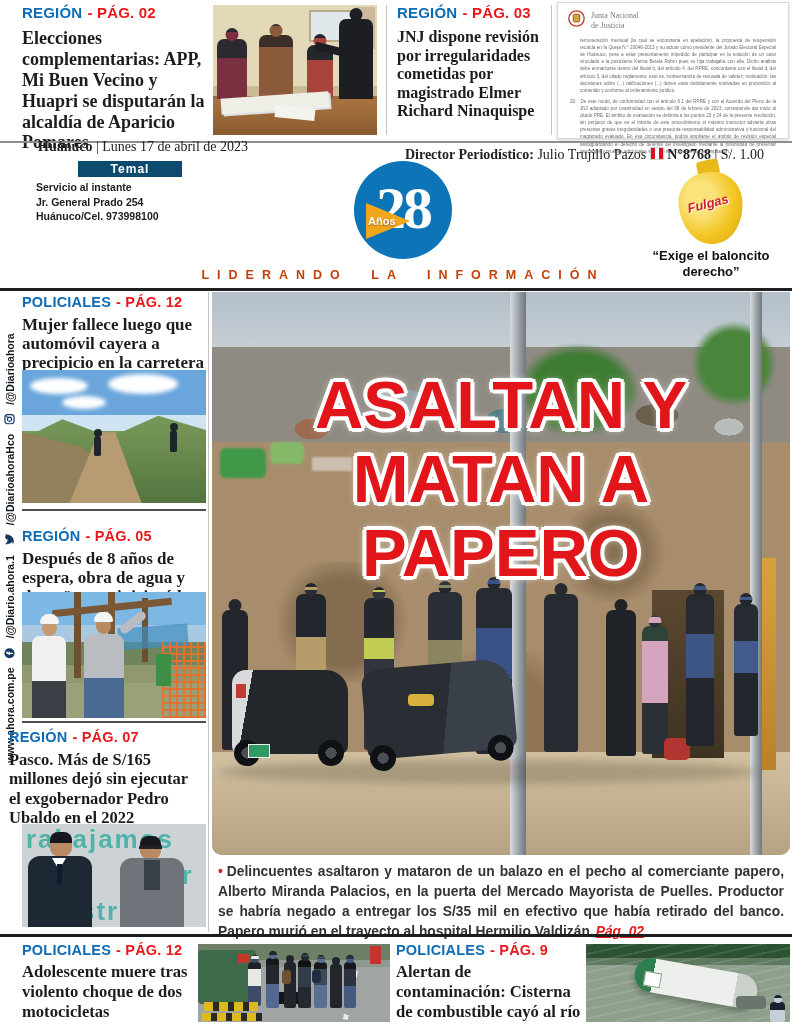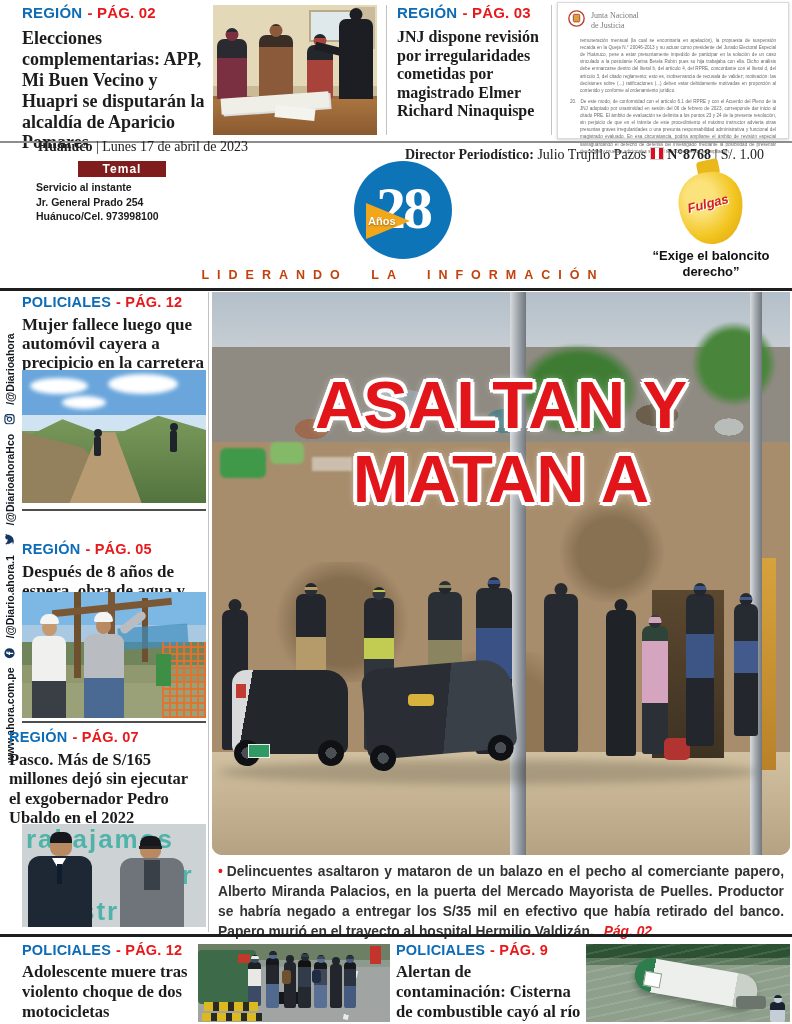--- a/index.html
+++ b/index.html
@@ -34,21 +34,21 @@
   .doc-org{font-family:"Liberation Serif",serif;font-size:8px;line-height:1.25;color:#7a7a7a;}
   .doc-p{margin:3px 12px 4px 22px;font-size:4.6px;line-height:1.55;color:#6b6b6b;text-align:justify;}
   .doc-p .num{margin-left:-10px;margin-right:4px;}
   
   .dateline{font-family:"Liberation Serif",serif;font-size:14px;color:#222;}
   .dateline b{font-weight:700;}
   .flag{display:inline-block;width:12px;height:11px;margin:0 3px -1px 4px;
         background:linear-gradient(to right,#d91023 0 36%,#fff 36% 64%,#d91023 64%);
         border:1px solid #d0d0d0;}
   .ctp-name{font-size:46px;font-weight:900;letter-spacing:-3px;line-height:.9;color:#111;}
-  .ctp-bar{width:88px;margin:-7px 0 3px 42px;background:#7f1d1d;color:#fff;
+  .ctp-bar{width:104px;margin:-7px 0 3px 42px;background:#0c4a6e;color:#fff;
            font-size:12px;font-weight:800;text-align:center;letter-spacing:1px;padding:1px 0;}
   .ctp-lines{font-size:10.5px;font-weight:700;line-height:1.4;color:#1c1c1c;text-align:left;}
   .ahora{display:flex;align-items:center;justify-content:center;}
   .ahora .lt{font-family:"Liberation Serif",serif;font-weight:700;font-size:112px;line-height:1;
              color:#0e74b8;letter-spacing:-4px;}
   .a-circle{position:relative;width:98px;height:98px;margin:0 -8px;background:#0e74b8;border-radius:50%;flex:none;}
   .a-28{position:absolute;left:50%;top:50%;transform:translate(-50%,-52%);
         font-family:"Liberation Serif",serif;font-weight:700;font-size:60px;color:#fff;letter-spacing:-3px;}
   .a-play{position:absolute;left:12px;top:42px;width:44px;height:36px;background:#f2a71b;
           clip-path:polygon(0 0,100% 50%,0 100%);}
@@ -78,21 +78,21 @@
   .mp-kicker{position:absolute;left:3%;top:8px;width:94%;text-align:center;z-index:6;
              font-family:"Liberation Serif",serif;font-weight:800;font-size:21.5px;line-height:1.3;color:#101010;
              text-shadow:-2px -2px 0 #fff,2px -2px 0 #fff,-2px 2px 0 #fff,2px 2px 0 #fff,0 0 5px #fff;}
   .mp-headline{position:absolute;left:0;top:76px;width:100%;text-align:center;z-index:6;
                font-weight:800;font-size:67px;line-height:74px;color:#e2151b;letter-spacing:0;
                text-shadow:-3px -3px 0 #fff,3px -3px 0 #fff,-3px 3px 0 #fff,3px 3px 0 #fff,
                            -4px 0 0 #fff,4px 0 0 #fff,0 -4px 0 #fff,0 4px 0 #fff,0 0 10px rgba(255,255,255,.95);}
   .caption{left:218px;top:862px;width:566px;font-size:13.8px;font-weight:700;line-height:1.46;
            color:#333;text-align:justify;}
   .cap-b{color:#e8191c;margin-right:4px;}
-  .cap-pg{color:#e8191c;font-style:italic;margin-left:10px;}
+  .cap-pg{color:#e8191c;font-style:italic;margin-left:2px;text-decoration:underline;}
   
   .mp-band{position:absolute;left:0;width:100%;z-index:1;}
   .pole{position:absolute;top:0;height:100%;z-index:3;background:linear-gradient(90deg,#d9dcdf,#9aa1a7 55%,#71777d);}
   .z2{z-index:2;} .z3{z-index:3;} .z4{z-index:4;} .z5{z-index:5;}
   
   .b-head{font-size:16.6px;line-height:1.2;}
   .banner-word{position:absolute;font-weight:800;font-size:26px;color:#45b1a7;letter-spacing:2px;opacity:.92;}
 </style>
 </head>
 <body>
@@ -221,21 +221,21 @@
     <div class="shape" style="left:86px;top:4px;width:70px;height:20px;background:#fff;border-radius:50%;filter:blur(2px);"></div>
     <div class="shape" style="left:40px;top:26px;width:44px;height:13px;background:#fff;border-radius:50%;filter:blur(2px);"></div>
     <div class="shape" style="left:0;top:44px;width:100%;height:89px;background:linear-gradient(#7a9a5c,#54743f);clip-path:polygon(0 28%,22% 6%,48% 26%,74% 2%,100% 18%,100% 100%,0 100%);"></div>
     <div class="shape" style="left:0;top:62px;width:60%;height:71px;background:#93805c;clip-path:polygon(0 0,55% 22%,100% 100%,0 100%);"></div>
     <div class="shape" style="left:14px;top:56px;width:120px;height:77px;background:#b79b72;clip-path:polygon(28% 100%,52% 8%,66% 8%,88% 100%);"></div>
     <div class="figsm" style="left:72px;top:66px;width:7px;height:20px;background:#20242b;"></div>
     <div class="figsm" style="left:148px;top:60px;width:7px;height:22px;background:#1d242c;"></div>
   </div>
   <div class="abs divider" style="top:509px;"></div>
 
-  <div class="abs" style="left:22px;top:541px;width:184px;">
+  <div class="abs" style="left:22px;top:528px;width:184px;">
     <div class="kick sm"><span class="kb">REGIÓN</span><span class="kr">- PÁG. 05</span></div>
     <div class="hl sb-head" style="margin-top:5px;">Después de 8 años de espera, obra de agua y desagüe se reiniciará hoy en Ambo</div>
   </div>
   <div class="abs photo" style="left:22px;top:592px;width:184px;height:126px;background:linear-gradient(#7db7e4 0 26%,#a9c9e2 26% 40%,#70855c 40% 58%,#90986f 58% 72%,#9aa077 72%);">
     <div class="shape" style="left:52px;top:0;width:7px;height:86px;background:#6e4f2e;"></div>
     <div class="shape" style="left:86px;top:0;width:7px;height:70px;background:#7a5836;"></div>
     <div class="shape" style="left:120px;top:6px;width:6px;height:64px;background:#6e4f2e;"></div>
     <div class="shape" style="left:30px;top:12px;width:120px;height:7px;background:#7a5836;transform:rotate(-6deg);"></div>
     <div class="shape" style="left:96px;top:34px;width:70px;height:22px;background:#3e8fc0;opacity:.7;transform:rotate(-4deg);"></div>
     <div class="shape" style="right:0;top:50px;width:44px;height:76px;background:repeating-linear-gradient(90deg,rgba(230,112,44,.9) 0 2px,transparent 2px 7px),repeating-linear-gradient(0deg,rgba(230,112,44,.9) 0 2px,transparent 2px 7px);"></div>
@@ -301,20 +301,21 @@
     <div class="fig z4" style="left:474px;top:302px;width:28px;height:152px;background:linear-gradient(#262a31 0 26%,#3c5585 26% 55%,#23262c 55%);"></div>
     <div class="fig z4" style="left:522px;top:312px;width:24px;height:132px;background:linear-gradient(#262a31 0 28%,#425a8c 28% 52%,#23262c 52%);"></div>
     <div class="moto z5" style="left:20px;top:378px;width:116px;height:84px;background:linear-gradient(100deg,#d8dadc 0 16%,#23262b 16%);border-radius:14px 22px 8px 8px;"></div>
     <div class="shape z5" style="left:24px;top:392px;width:10px;height:14px;background:#c23b33;"></div>
     <div class="shape z5" style="left:36px;top:452px;width:20px;height:12px;background:#2f9a63;border:1px solid #eee;"></div>
     <div class="moto z5" style="left:152px;top:372px;width:150px;height:90px;background:linear-gradient(100deg,#2a2d33 0 55%,#394048 55%);transform:rotate(-5deg);border-radius:16px 30px 10px 10px;"></div>
     <div class="shape z5" style="left:196px;top:402px;width:26px;height:12px;background:#d8b23c;border-radius:4px;"></div>
     <div class="mp-headline">
       <div>ASALTAN Y</div>
       <div>MATAN A</div>
+      <div>PAPERO</div>
     </div>
   </div>
 
   <div class="abs caption">
     <span class="cap-b">•</span><span>Delincuentes asaltaron y mataron de un balazo en el pecho al comerciante papero, Alberto Miranda Palacios, en la puerta del Mercado Mayorista de Puelles. Productor se habría negado a entregar los S/35 mil en efectivo que había retirado del banco. Papero murió en el trayecto al hospital Hermilio Valdizán.</span><span class="cap-pg">Pág. 02</span>
   </div>
 
   <div class="abs rule" style="top:934px;height:3px;"></div>
 
   <div class="abs" style="left:22px;top:942px;width:172px;">

